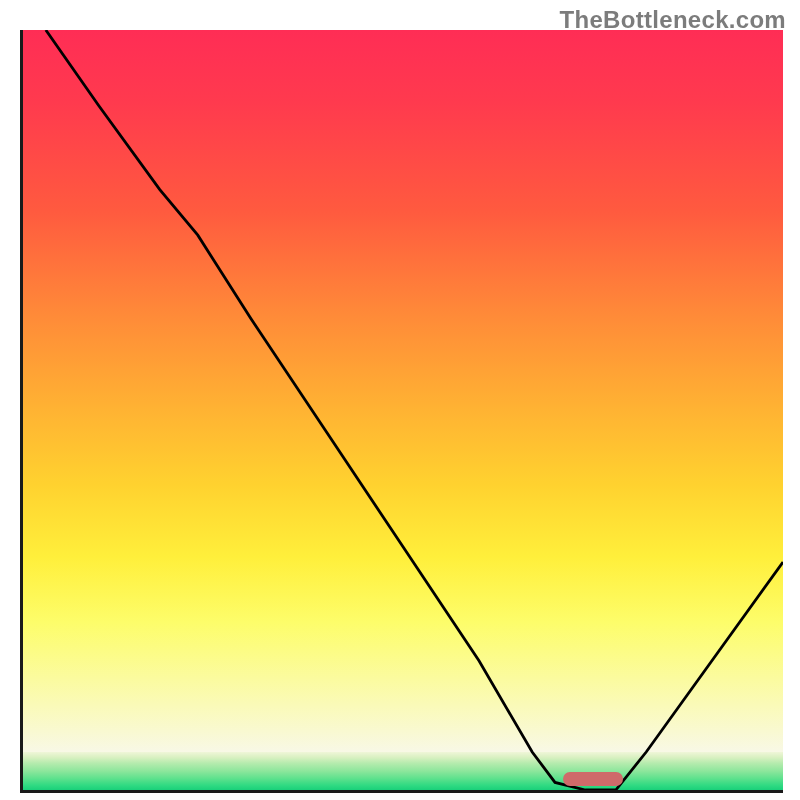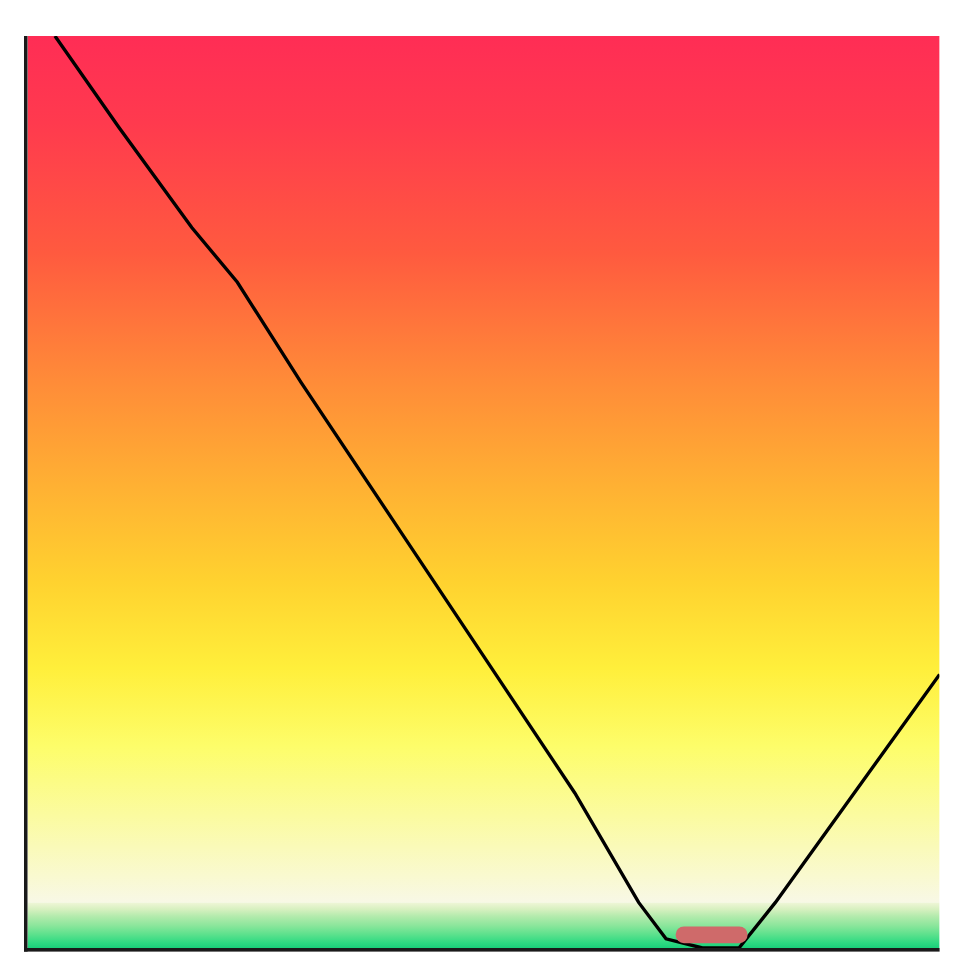--- a/index.html
+++ b/index.html
@@ -82,20 +82,21 @@
     background: #cf6a6a;
     border-radius: 10px;
     height: 14px;
   }
 </style>
 </head>
 <body>
 
 <div class="container">
 
+  <div class="watermark">TheBottleneck.com</div>
 
   <div class="plot-frame">
     <div class="grad-top"></div>
     <div class="grad-bottom"></div>
 
     <svg class="curve" viewBox="0 0 760 760" preserveAspectRatio="none">
       <path id="curve-path" fill="none" stroke="#000000" stroke-width="2.8" d="M22.8 0.0 L76.0 76.0 L136.8 159.6 L174.8 205.2 L228.0 288.8 L304.0 402.8 L380.0 516.8 L456.0 630.8 L509.2 722.0 L532.0 752.4 L562.4 760.0 L592.8 760.0 L623.2 722.0 L760.0 532.0"></path>
     </svg>
 
     <div id="marker" class="marker" style="left: 539.6px; width: 60.8px; top: 741.6px; background: rgb(207, 106, 106);"></div>

